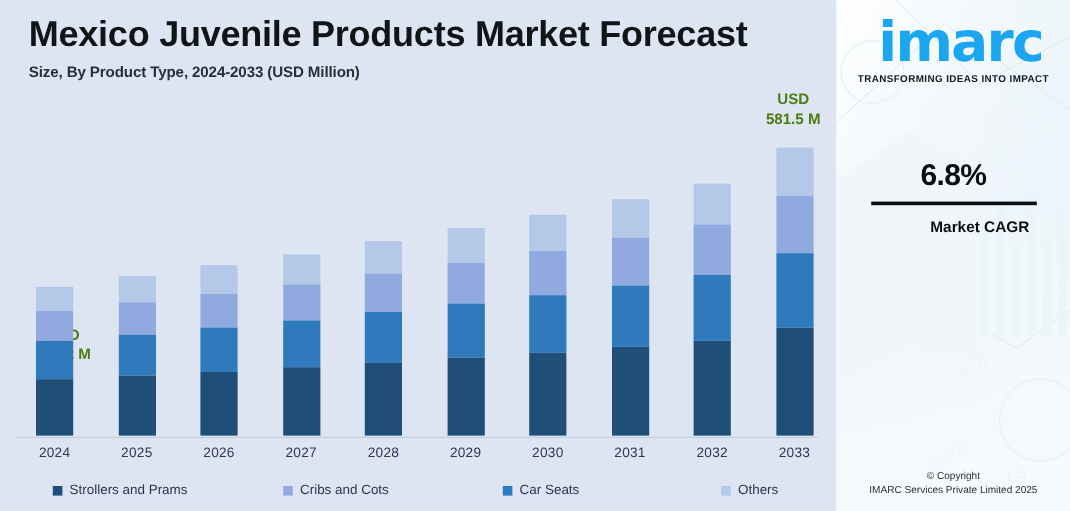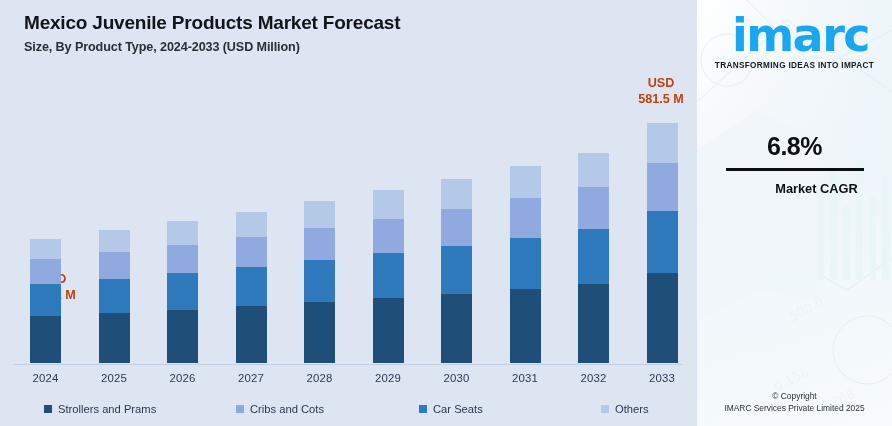--- a/index.html
+++ b/index.html
@@ -20,21 +20,21 @@
   .chart-panel {
     position: relative;
     width: 697px;
     height: 426px;
     background: #dde5f3;
     padding: 0;
   }
 
   .titles { padding: 12px 0 0 24px; }
   .chart-title {
-    font-size: 19px;
+    font-size: 30px;
     font-weight: bold;
     color: #111418;
     letter-spacing: -0.2px;
     line-height: 1.15;
   }
   .chart-subtitle {
     font-size: 12.6px;
     font-weight: bold;
     color: #2a2f36;
     margin-top: 6px;
@@ -81,21 +81,21 @@
     font-size: 11.4px;
     color: #2b3a52;
     letter-spacing: 0.2px;
   }
 
   .callout {
     position: absolute;
     text-align: center;
     font-size: 12.6px;
     font-weight: bold;
-    color: #c2410c;
+    color: #4d7c0f;
     line-height: 1.25;
     width: 90px;
   }
   .callout .l1 { display: block; }
   .callout .l2 { display: block; }
 
   
   .legend {
     position: absolute;
     left: 0; right: 0;

